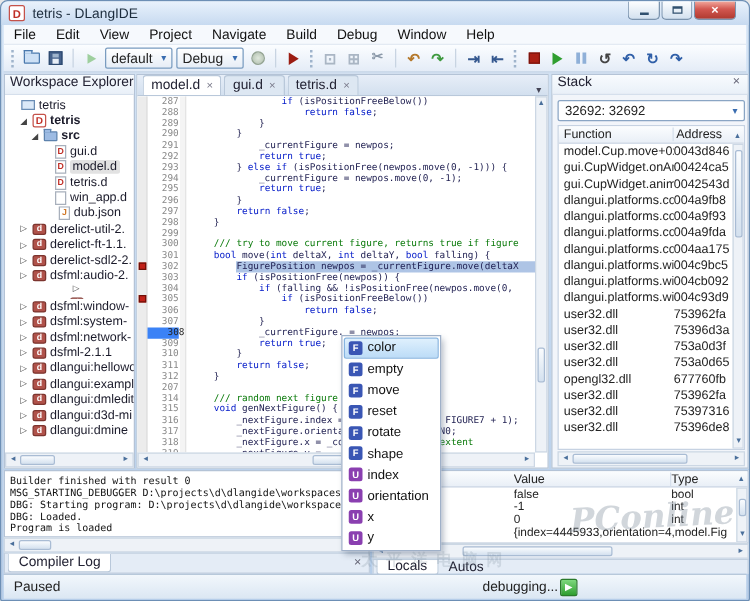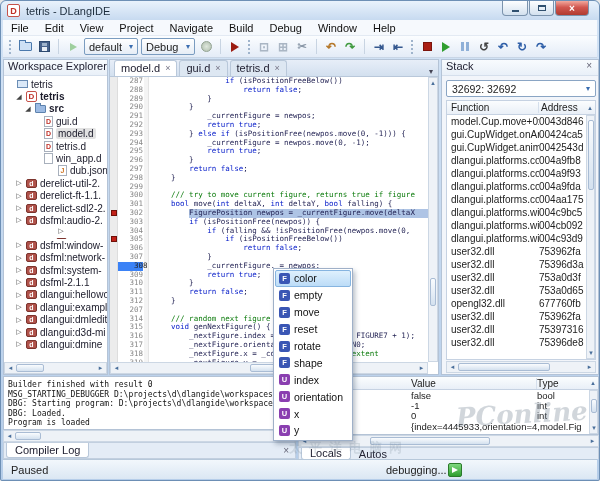--- a/index.html
+++ b/index.html
@@ -300,21 +300,21 @@
         <div class="trow" style="padding-left: 29px;">
           <span class="tar"></span>
           <span class="ic ic-dfile">D</span>
           <span class="tlb">tetris.d</span>
         </div>
         <div class="trow" style="padding-left: 29px;">
           <span class="tar"></span>
           <span class="ic ic-file"></span>
           <span class="tlb">win_app.d</span>
         </div>
-        <div class="trow" style="padding-left: 32px; margin-left: 11px;">
+        <div class="trow" style="padding-left: 32px;">
           <span class="tar"></span>
           <span class="ic ic-json">J</span>
           <span class="tlb">dub.json</span>
         </div>
         <div class="trow" style="padding-left: 11px;">
           <span class="tar">▷</span>
           <span class="ic ic-package">d</span>
           <span class="tlb">derelict-util-2.</span>
         </div>
         <div class="trow" style="padding-left: 11px;">
@@ -338,26 +338,26 @@
           <span class="tlb">dsfml:graphics</span>
         </div>
         <div class="trow" style="padding-left: 11px;">
           <span class="tar">▷</span>
           <span class="ic ic-package">d</span>
           <span class="tlb">dsfml:window-</span>
         </div>
         <div class="trow" style="padding-left: 11px;">
           <span class="tar">▷</span>
           <span class="ic ic-package">d</span>
+          <span class="tlb">dsfml:system-</span>
+        </div>
+        <div class="trow" style="padding-left: 11px;">
+          <span class="tar">▷</span>
+          <span class="ic ic-package">d</span>
           <span class="tlb">dsfml:network-</span>
-        </div>
-        <div class="trow" style="padding-left: 11px;">
-          <span class="tar">▷</span>
-          <span class="ic ic-package">d</span>
-          <span class="tlb">dsfml:system-</span>
         </div>
         <div class="trow" style="padding-left: 11px;">
           <span class="tar">▷</span>
           <span class="ic ic-package">d</span>
           <span class="tlb">dsfml-2.1.1</span>
         </div>
         <div class="trow" style="padding-left: 11px;">
           <span class="tar">▷</span>
           <span class="ic ic-package">d</span>
           <span class="tlb">dlangui:hellowo</span>

